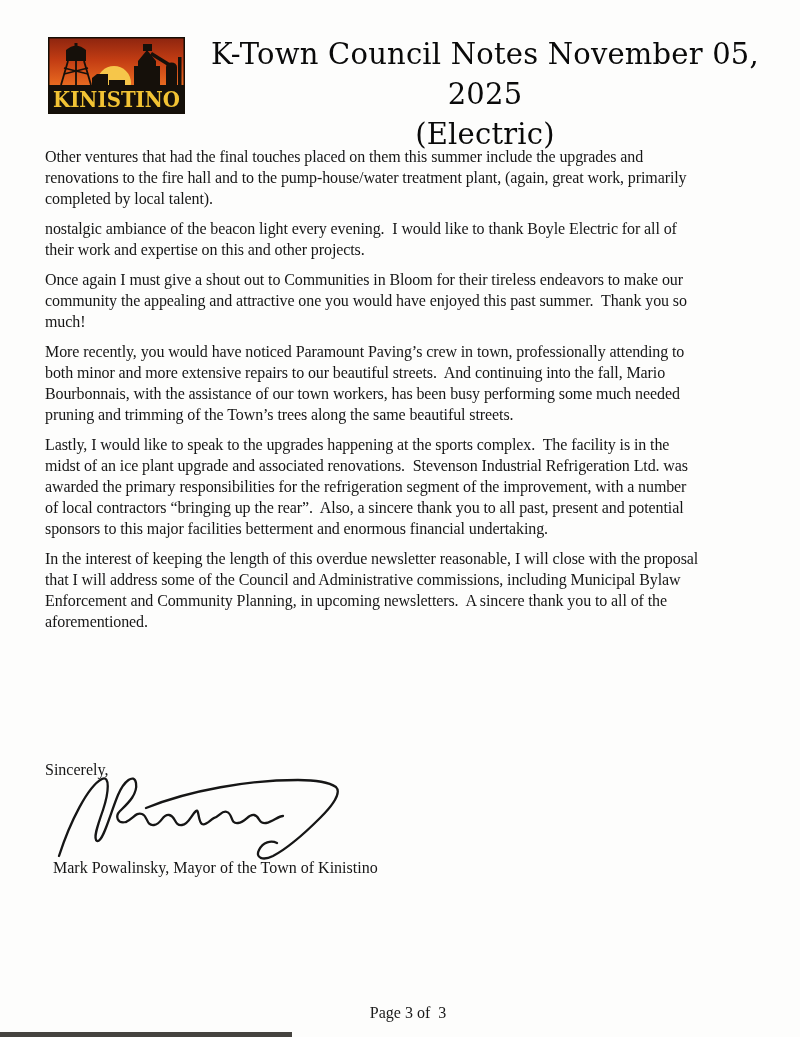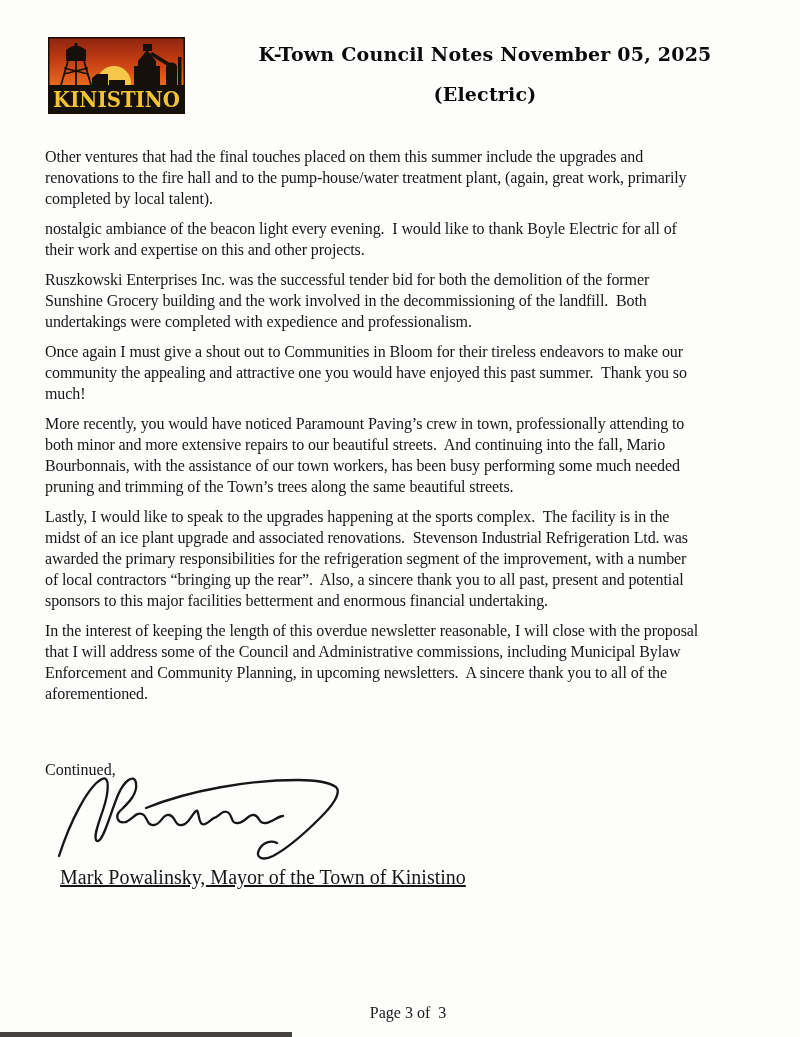--- a/index.html
+++ b/index.html
@@ -5,30 +5,30 @@
   html,body { margin:0; padding:0; background:#e8e8e8; }
   .page {
     position:relative; width:800px; height:1037px; margin:0 auto;
     background:#fdfdfc; overflow:hidden;
     font-family:"Liberation Serif", serif; color:#161616;
   }
   
   .logo { position:absolute; left:48px; top:37px; width:137px; height:77px; }
   .title-block {
     position:absolute; left:188px; right:18px; top:34px; text-align:center;
-    font-family:"DejaVu Serif", serif; font-weight:bold; color:#0a0a0a;
-    font-size:19px; line-height:40px; letter-spacing:0.2px;
+    font-family:"DejaVu Serif", serif; font-weight:normal; color:#0a0a0a;
+    font-size:29px; line-height:40px; letter-spacing:0.2px;
   }
   
   .letter-body { position:absolute; left:45px; top:146px; width:748px; font-size:16px; line-height:21px; letter-spacing:-0.1px; }
   .para { margin:0 0 9px 0; white-space:pre-wrap; }
   
   .salutation { position:absolute; left:45px; top:761px; margin:0; font-size:16px; }
   .signature { position:absolute; left:52px; top:770px; width:296px; height:92px; }
-  .name-line { position:absolute; left:45px; top:851px; margin:15px; font-size:20px;text-decoration:underline; }
+  .name-line { position:absolute; left:45px; top:851px; margin:8px; font-size:16px; }
   
   .footer { position:absolute; left:0; right:0; top:986px; text-align:center; font-size:16px; white-space:pre; color:#1a1a1a; }
   .scan-edge { position:absolute; left:0; bottom:0; width:292px; height:5px; background:#45433f; }
 </style>
 </head>
 <body>
 
 <div class="page">
 
   <svg class="logo" viewBox="0 0 137 77" xmlns="http://www.w3.org/2000/svg">
@@ -73,42 +73,39 @@
     <div>K-Town Council Notes November 05, 2025</div>
     <div>(Electric)</div>
   </div>
 
   <main class="letter-body">
     <p class="para">Other ventures that had the final touches placed on them this summer include the upgrades and
 renovations to the fire hall and to the pump-house/water treatment plant, (again, great work, primarily
 completed by local talent).</p>
     <p class="para">nostalgic ambiance of the beacon light every evening.  I would like to thank Boyle Electric for all of
 their work and expertise on this and other projects.</p>
-    <p class="para">Ruszkowski Enterprises Inc. was the successful tender bid for both the demolition of the former
-Sunshine Grocery building and the work involved in the decommissioning of the landfill.  Both
-undertakings were completed with expedience and professionalism.</p>
     <p class="para">Once again I must give a shout out to Communities in Bloom for their tireless endeavors to make our
 community the appealing and attractive one you would have enjoyed this past summer.  Thank you so
 much!</p>
     <p class="para">More recently, you would have noticed Paramount Paving’s crew in town, professionally attending to
 both minor and more extensive repairs to our beautiful streets.  And continuing into the fall, Mario
 Bourbonnais, with the assistance of our town workers, has been busy performing some much needed
 pruning and trimming of the Town’s trees along the same beautiful streets.</p>
     <p class="para">Lastly, I would like to speak to the upgrades happening at the sports complex.  The facility is in the
 midst of an ice plant upgrade and associated renovations.  Stevenson Industrial Refrigeration Ltd. was
 awarded the primary responsibilities for the refrigeration segment of the improvement, with a number
 of local contractors “bringing up the rear”.  Also, a sincere thank you to all past, present and potential
 sponsors to this major facilities betterment and enormous financial undertaking.</p>
     <p class="para">In the interest of keeping the length of this overdue newsletter reasonable, I will close with the proposal
 that I will address some of the Council and Administrative commissions, including Municipal Bylaw
 Enforcement and Community Planning, in upcoming newsletters.  A sincere thank you to all of the
 aforementioned.</p>
   </main>
 
-  <p class="salutation">Continued,</p>
+  <p class="salutation">Sincerely,</p>
   <svg class="signature" viewBox="0 0 296 92" xmlns="http://www.w3.org/2000/svg">
     <g fill="none" stroke="#161616" stroke-width="2.3" stroke-linecap="round" stroke-linejoin="round">
       <path d="M7,86 C18,52 36,16 50,9 C58,5 57,22 51,40 C45,57 41,69 45,71 C51,73 58,44 66,25 C72,11 82,3 84,13 C86,25 74,35 68,41 C63,46 65,54 74,52"></path>
       <path d="M74,52 C82,48 84,42 90,44 C96,46 94,56 102,55 C110,54 110,44 117,45 C124,46 122,56 130,55 C137,54 139,45 144,41 C147,38 146,52 150,54 C154,56 158,50 162,48"></path>
       <path d="M94,38 C138,20 198,10 246,10 C264,10 278,13 284,17 C290,23 280,36 268,48 C254,62 236,78 221,86 C211,91 203,88 207,80 C211,72 219,70 225,73"></path>
       <path d="M162,48 C168,46 170,40 175,42 C181,44 178,54 186,53 C194,52 196,44 202,45 C208,46 206,54 214,53 C221,52 226,46 231,46"></path>
     </g>
   </svg>
   <p class="name-line">Mark Powalinsky, Mayor of the Town of Kinistino</p>
 

